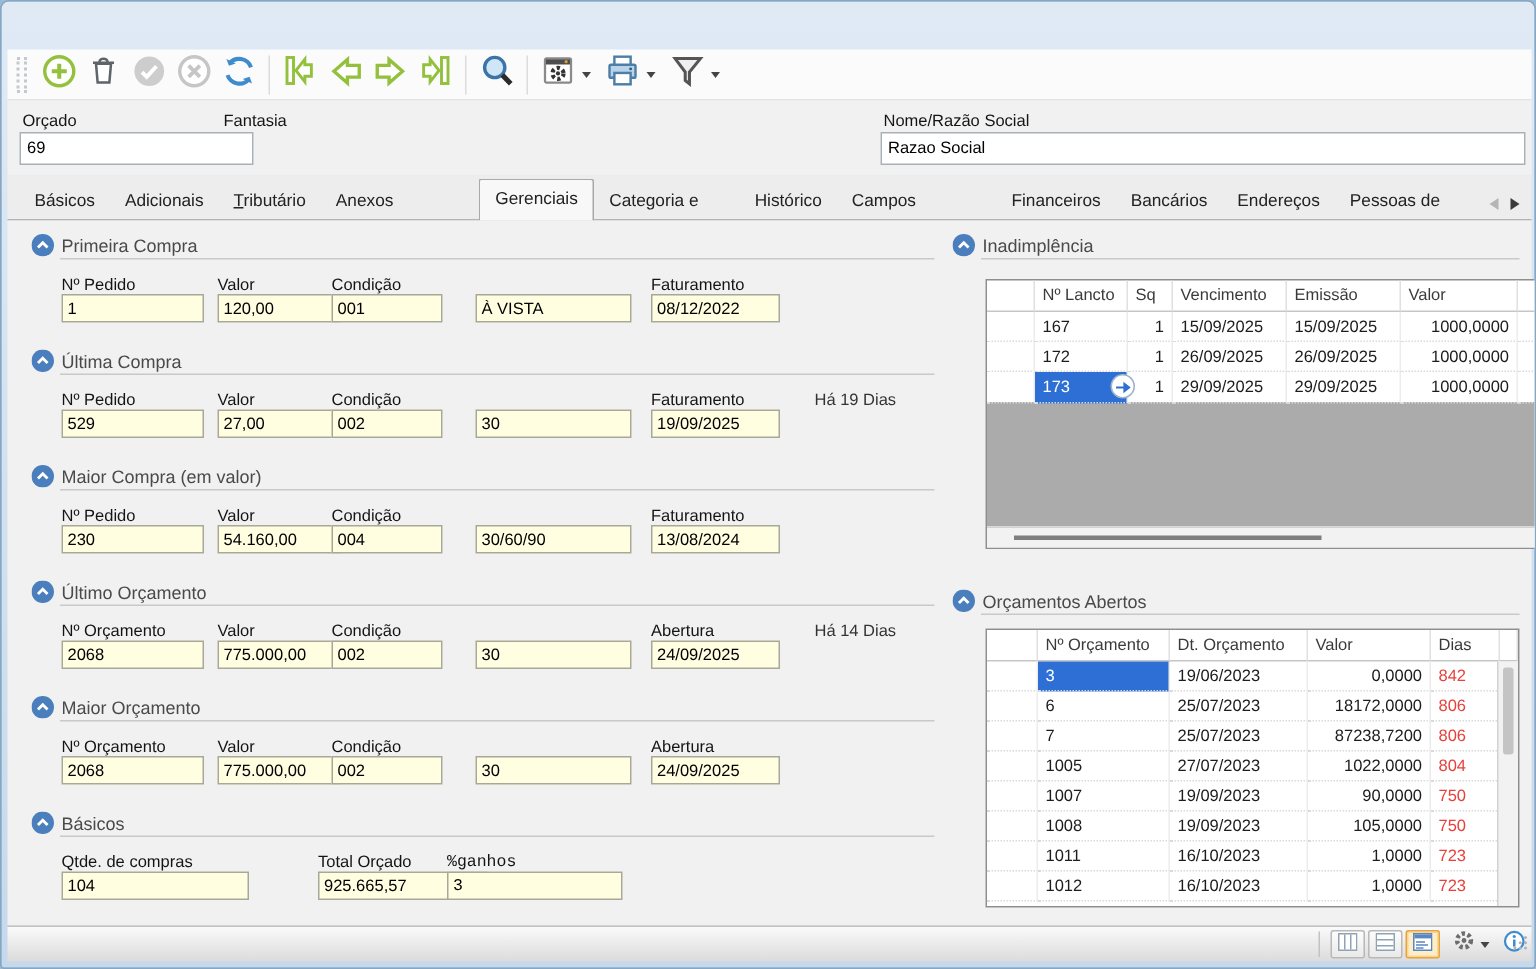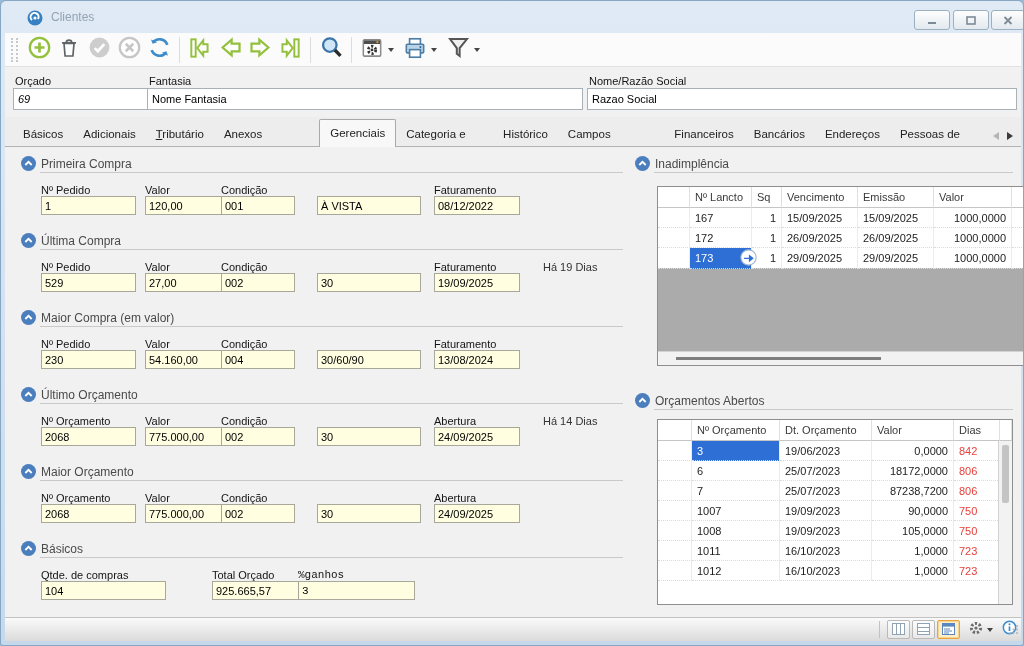--- a/index.html
+++ b/index.html
@@ -75,45 +75,20 @@
   .sbtn{position:absolute;top:2px;width:23px;height:19px;border:1px solid #b9b9b9;border-radius:2px;
     background:linear-gradient(#fdfdfd,#e9e9e9);display:flex;align-items:center;justify-content:center;box-sizing:border-box;}
   .sbtn.active{border:1px solid #e8a33d;background:#fdeec9;box-shadow:0 0 0 1px #f6d691 inset;}
   .ssep{position:absolute;left:874px;top:3px;width:1px;height:17px;background:#c2c2c2;}
 </style>
 </head>
 <body>
 
 <div id="window">
 
-  <div class="titlebar">
-    <span class="appicon">
-      <svg width="16" height="16" viewBox="0 0 16 16">
-          <circle cx="8" cy="8" r="7.5" fill="#3581c4"></circle>
-      <path d="M5 10 A4 4 0 1 1 11 9" stroke="#fff" stroke-width="2" fill="none"></path>
-          <circle cx="8" cy="8" r="1.6" fill="#fff"></circle>
-        </svg>
-    </span>
-    <span class="wtitle">Clientes</span>
-    <span class="winbtn" style="left:913px;">
-      <svg width="10" height="9" viewBox="0 0 10 9">
-          <path d="M1 7h8" stroke="#7d8a94" stroke-width="2"></path>
-        </svg>
-    </span>
-    <span class="winbtn" style="left:952px;">
-      <svg width="10" height="9" viewBox="0 0 10 9">
-          <rect x="1" y="1" width="8" height="7" fill="none" stroke="#7d8a94" stroke-width="1.6"></rect>
-        </svg>
-    </span>
-    <span class="winbtn" style="left:990px;width:32px;">
-      <svg width="10" height="9" viewBox="0 0 10 9">
-          <path d="M1.5 1l7 7M8.5 1l-7 7" stroke="#7d8a94" stroke-width="1.8"></path>
-        </svg>
-    </span>
-  </div>
 
   <div class="toolbar">
     <span class="grip"></span>
     <span class="tbtn">
         <span>
       <svg width="25" height="25" viewBox="0 0 24 24">
             <circle cx="12" cy="12" r="9.3" fill="#fff" stroke="#94c13d" stroke-width="2.2"></circle>
             <path d="M12 7.2v9.6M7.2 12h9.6" stroke="#94c13d" stroke-width="2.6"></path>
           </svg></span>
       </span>
@@ -209,23 +184,22 @@
         <span>
       <svg width="27" height="27" viewBox="0 0 24 24">
             <path d="M4.5 4.5h15L13 12.5v7l-2.5-2v-5z" fill="#efefef" stroke="#555" stroke-width="1.8"></path>
           </svg></span>
       </span>
     <span class="dd"></span>
   </div>
 
   <div class="hzone">
     <span class="lb" style="left:10px;top:8px;">Orçado</span>
-    <input class="wf" style="left: 8px; top: 21px; width: 156px; font-style: italic;" value="69">
+    <input class="wf" style="left: 8px; top: 21px; width: 156px;" value="69">
     <span class="lb" style="left:144px;top:8px;">Fantasia</span>
-    <input class="wf" style="left: 142px; top: 21px; width: 436px;" value="Nome Fantasia">
     <span class="lb" style="left:584px;top:8px;">Nome/Razão Social</span>
     <input class="wf" style="left: 582px; top: 21px; width: 430px;" value="Razao Social">
   </div>
 
   <div class="tabstrip">
     <span class="tab">Básicos</span>
     <span class="tab">Adicionais</span>
     <span class="tab accel-first">Tributário</span>
     <span class="tab">Anexos Cadastrais</span>
     <span class="tab active">Gerenciais</span>
@@ -440,20 +414,28 @@
         <div class="g2 tr">
           <div></div>
           <div>7</div>
           <div>25/07/2023</div>
           <div class="num">87238,7200</div>
           <div class="red">806</div>
           <div></div>
         </div>
         <div class="g2 tr">
           <div></div>
+          <div>1005</div>
+          <div>27/07/2023</div>
+          <div class="num">1022,0000</div>
+          <div class="red">804</div>
+          <div></div>
+        </div>
+        <div class="g2 tr">
+          <div></div>
           <div>1007</div>
           <div>19/09/2023</div>
           <div class="num">90,0000</div>
           <div class="red">750</div>
           <div></div>
         </div>
         <div class="g2 tr">
           <div></div>
           <div>1008</div>
           <div>19/09/2023</div>

